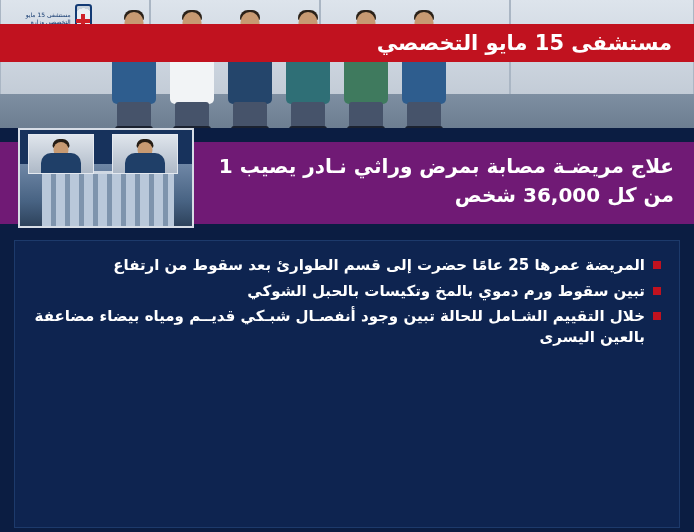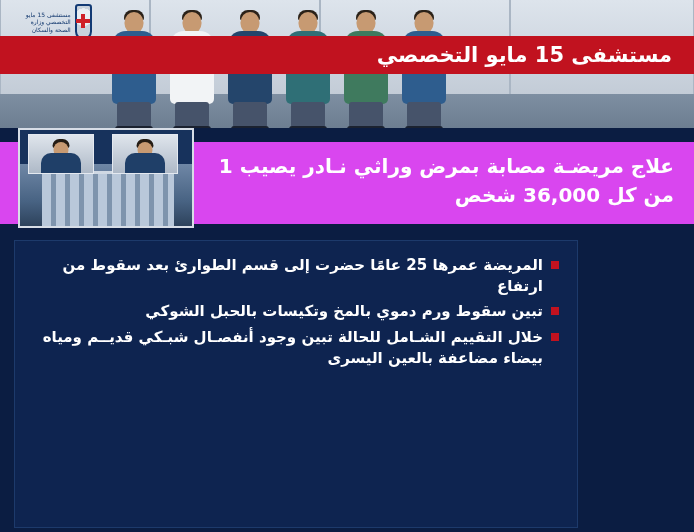--- a/index.html
+++ b/index.html
@@ -139,21 +139,21 @@
     letter-spacing: 0;
     white-space: nowrap;
   }
 
   
   .red-block-2 {
     position: absolute;
     top: 142px; right: 0;
     width: 694px;
     min-height: 82px;
-    background: #d946ef;
+    background: #701a75;
     padding: 10px 20px 12px 196px;
     color: #fff;
     font-size: 20px;
     font-weight: bold;
     line-height: 1.45;
     text-align: right;
   }
 
   
   .thumbs {
@@ -207,21 +207,21 @@
     bottom: 0; left: 50%; transform: translateX(-50%);
     width: 40px; height: 20px;
     border-radius: 10px 10px 0 0;
     background: #1f3f68;
   }
 
   
   .list-panel {
     position: absolute;
     top: 240px; left: 14px;
-    width: 564px; height: 288px;
+    width: 666px; height: 288px;
     background: #0e2450;
     border: 1px solid #1d3a6b;
     padding: 14px 18px 6px 18px;
     overflow: hidden;
   }
   ul.points {
     list-style: none;
     margin: 0; padding: 0;
     direction: rtl;
   }
@@ -305,21 +305,21 @@
         <div class="shoes"></div>
     </div>
 
     <div class="logo">
       <div class="crest"></div>
       <div class="logo-text">مستشفى 15 مايو التخصصي
 وزارة الصحة والسكان</div>
     </div>
   </div>
 
-  <div class="red-bar-1 under" style="top:36px;align-items:center;">
+  <div class="red-bar-1 under" style="top:24px;align-items:center;">
     <span class="txt">مستشفى 15 مايو التخصصي</span>
   </div>
 
   <div class="red-block-2">
     <span>علاج مريضـة مصابة بمرض وراثي نـادر يصيب 1 من كل 36,000 شخص</span>
   </div>
 
   <div class="thumbs">
     <div class="thumb-building"></div>
     <div class="thumb-portrait p1">

